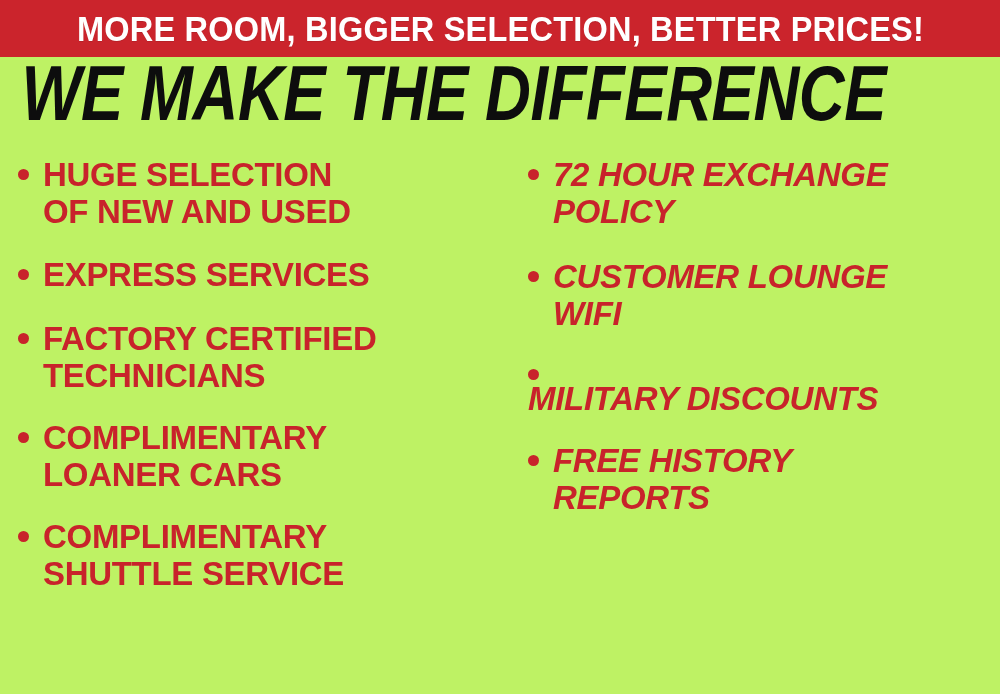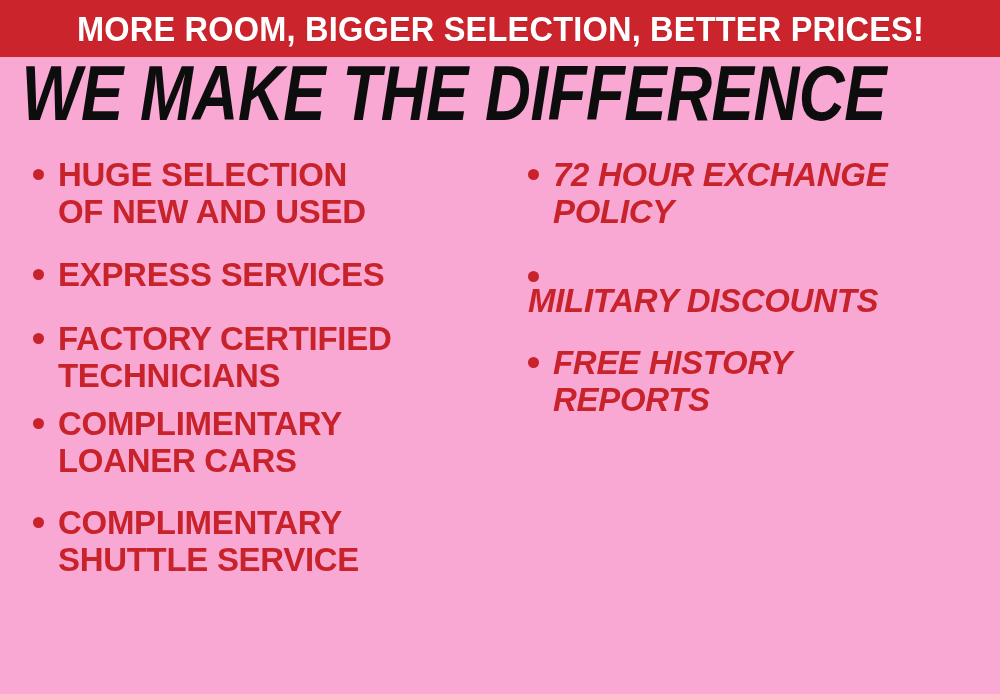--- a/index.html
+++ b/index.html
@@ -7,21 +7,21 @@
     padding: 0;
     background: #ffffff;
   }
   body {
     font-family: "Liberation Sans", sans-serif;
   }
   #poster {
     position: relative;
     width: 1000px;
     height: 694px;
-    background: #f9a8d4;
+    background: #bef264;
     overflow: hidden;
   }
 
   
   .banner {
     position: absolute;
     left: 0;
     top: 0;
     width: 1000px;
     height: 57px;
@@ -75,21 +75,21 @@
     width: 1000px;
     height: 538px;
     display: flex;
   }
   .col {
     position: relative;
     box-sizing: border-box;
   }
   .col-left {
     width: 508px;
-    padding-left: 33px;
+    padding-left: 18px;
   }
   .col-right {
     width: 492px;
     padding-left: 20px;
     font-style: italic;
   }
 
   .bullet-item {
     display: flex;
     align-items: flex-start;
@@ -113,21 +113,21 @@
   }
   .bullet-text {
     flex: 1 1 auto;
     transform: scaleX(0.97);
     transform-origin: left center;
   }
 
   
   .col-left .bullet-item.i0 { margin-bottom: 26px; }
   .col-left .bullet-item.i1 { margin-bottom: 27px; }
-  .col-left .bullet-item.i2 { margin-bottom: 11px; }
+  .col-left .bullet-item.i2 { margin-bottom: 25px; }
   .col-left .bullet-item.i3 { margin-bottom: 25px; }
   .col-left .bullet-item.i4 { margin-bottom: 0; }
 
   .col-right .bullet-item.i0 { margin-bottom: 28px; }
   .col-right .bullet-item.i1 { margin-bottom: 26px; }
   .col-right .bullet-item.i2 { margin-bottom: 24px; }
   .col-right .bullet-item.i3 { margin-bottom: 25px; flex-direction: column; }
   .col-right .bullet-item.i4 { margin-bottom: 24px; }
   .col-right .bullet-item.i5 { margin-bottom: 4px; }
 </style>
@@ -181,20 +181,25 @@
 
     <div class="col col-right">
 
       <div class="bullet-item i0">
         <span class="bullet-dot"></span>
         <span class="bullet-text">72 HOUR EXCHANGE
 POLICY</span>
       </div>
 
 
+      <div class="bullet-item i2">
+        <span class="bullet-dot"></span>
+        <span class="bullet-text">CUSTOMER LOUNGE
+WIFI</span>
+      </div>
 
       <div class="bullet-item i3">
         <span class="bullet-dot"></span>
         <span class="bullet-text">MILITARY DISCOUNTS</span>
       </div>
 
 
       <div class="bullet-item i5">
         <span class="bullet-dot"></span>
         <span class="bullet-text">FREE HISTORY

